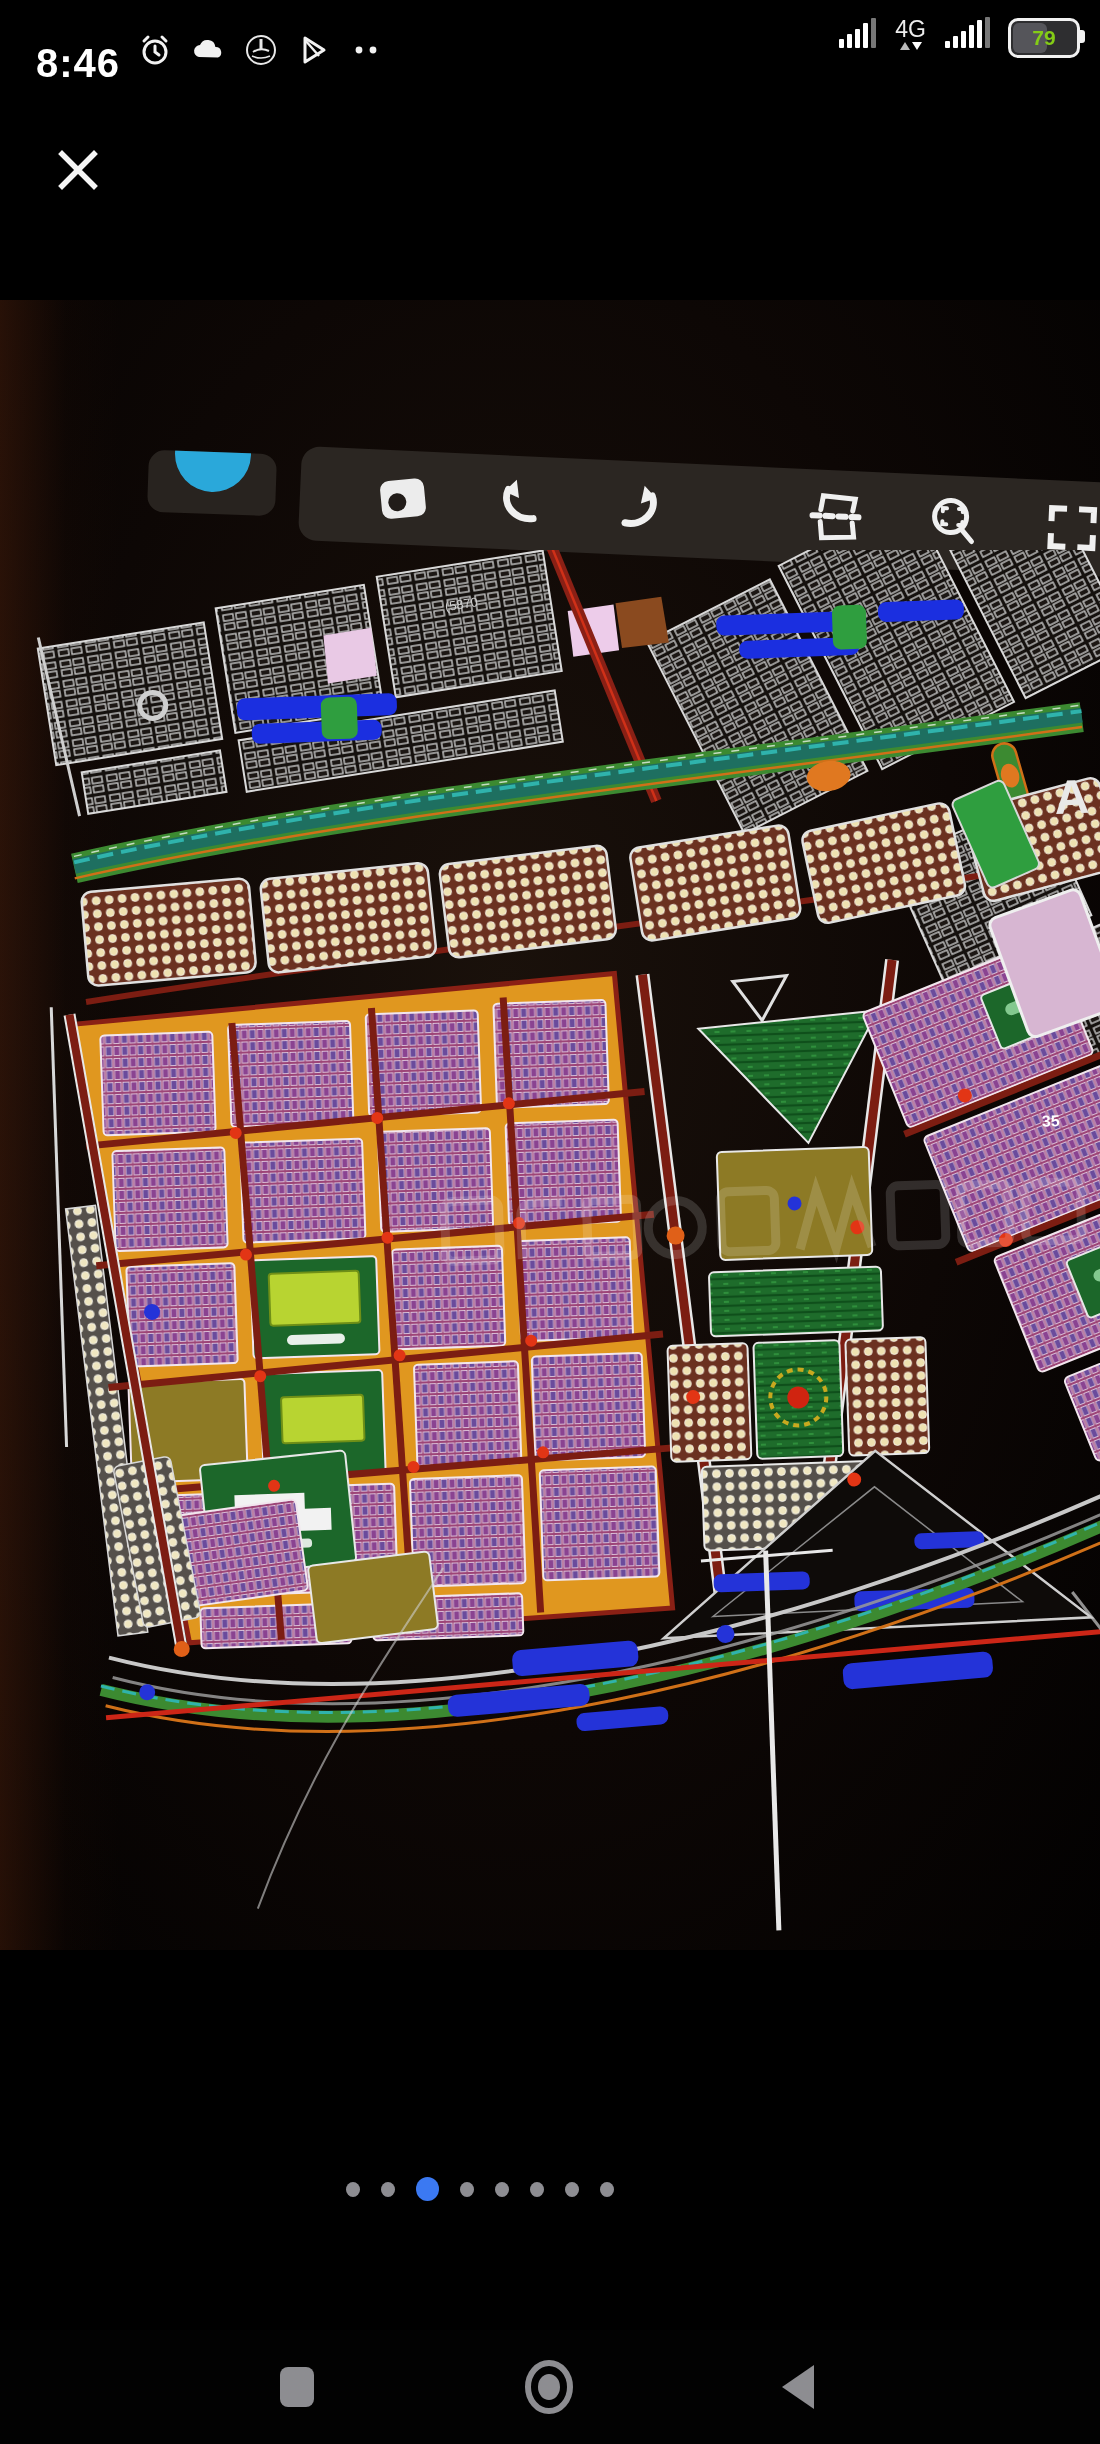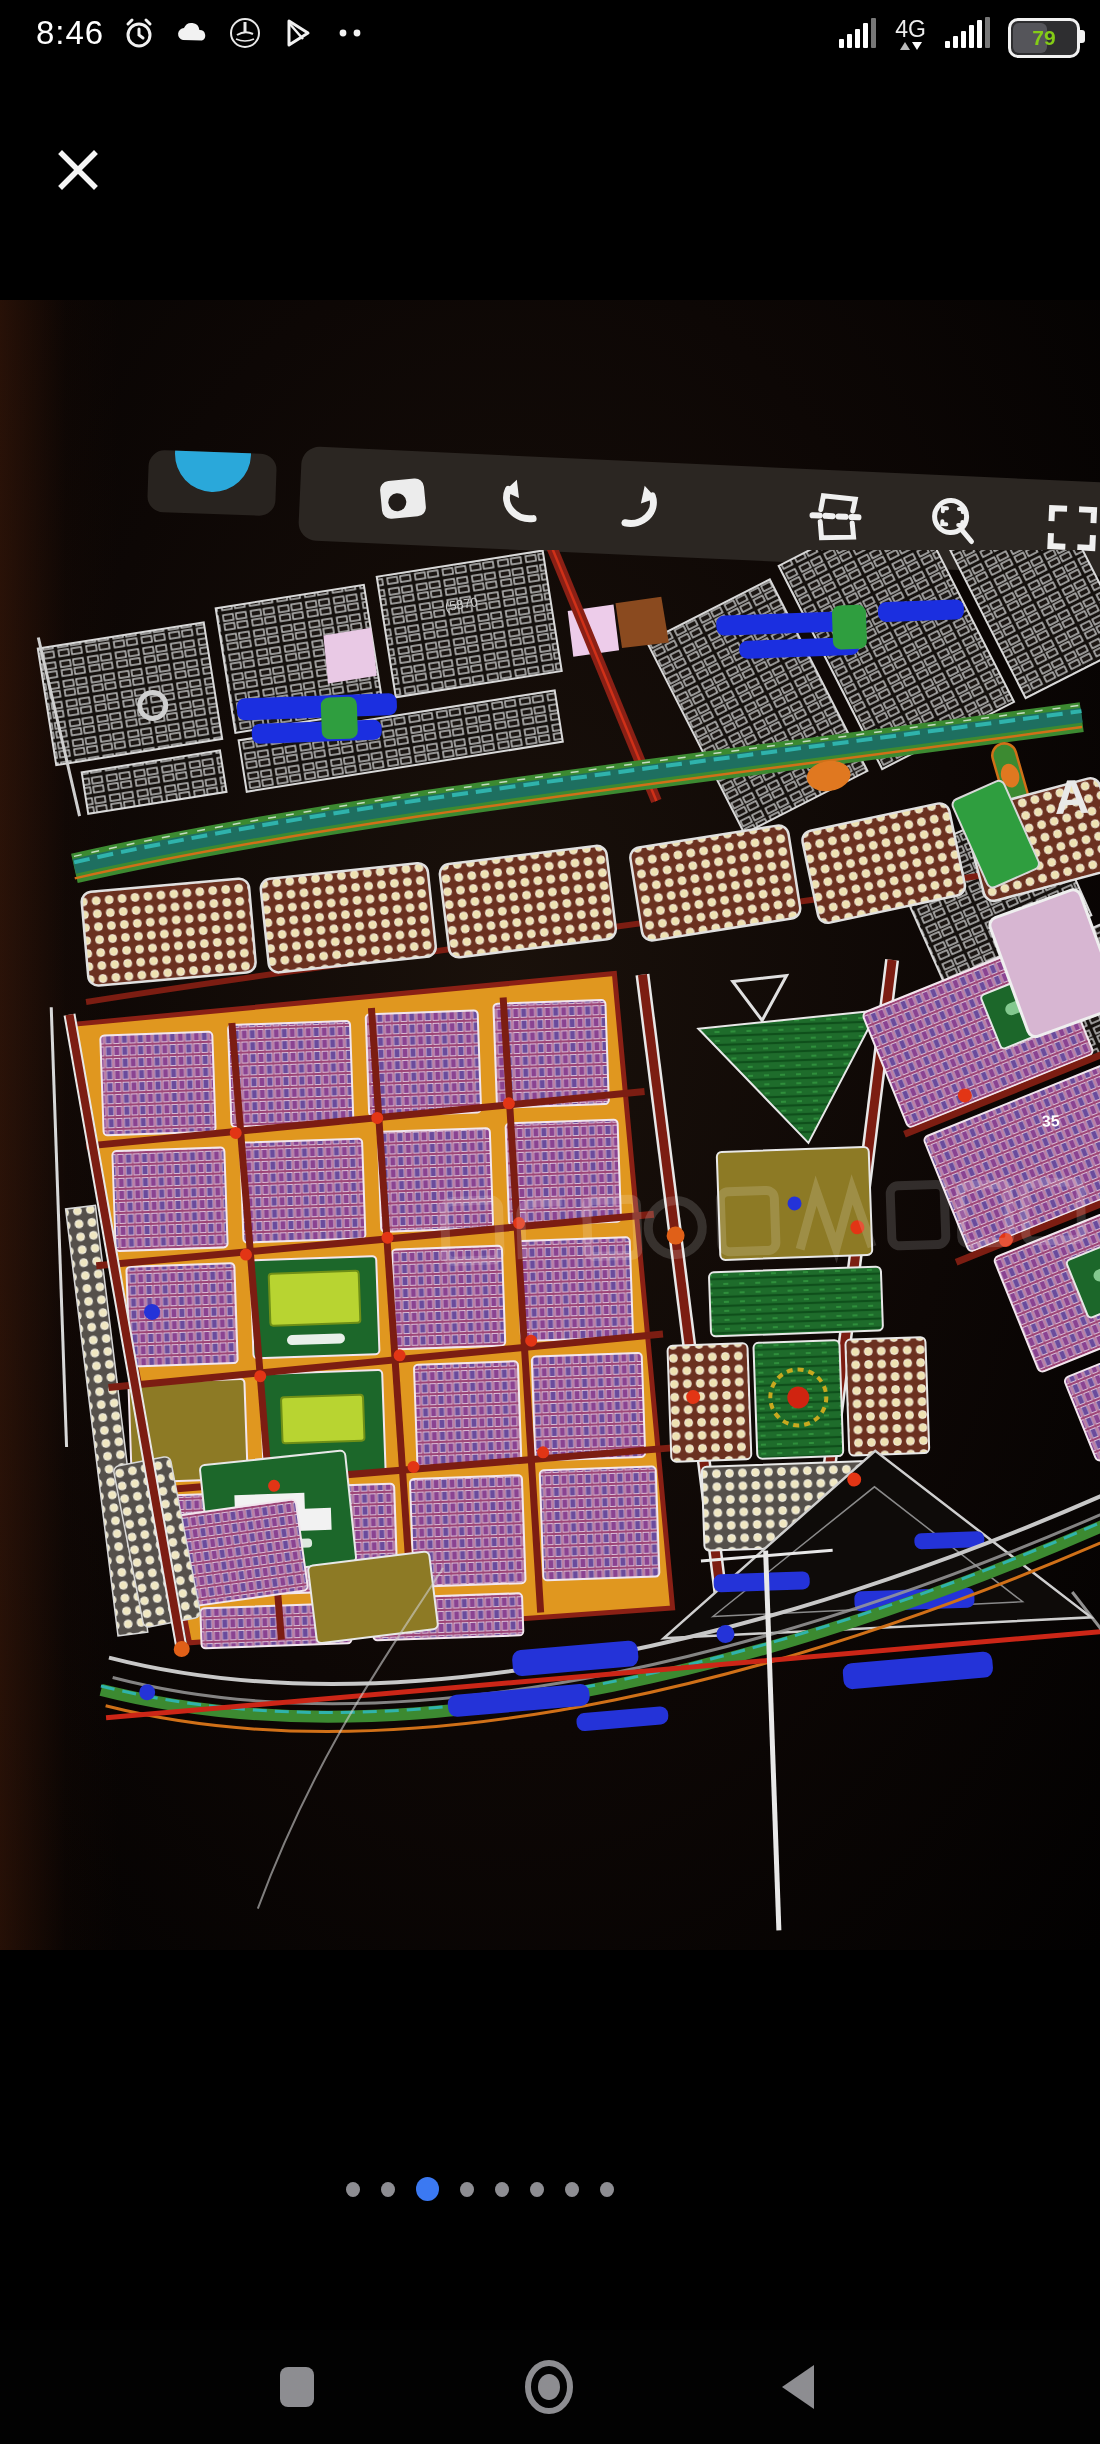--- a/index.html
+++ b/index.html
@@ -2,21 +2,21 @@
 <html><head>
 <meta charset="utf-8">
 <style>
   html,body{margin:0;padding:0;background:#000;}
   body{width:1100px;height:2444px;position:relative;overflow:hidden;
        font-family:"Liberation Sans",sans-serif;color:#fff;}
   .abs{position:absolute;}
   
   #status-bar{top:0;left:0;width:1100px;height:72px;}
   #sb-left{top:14px;left:36px;display:flex;align-items:center;gap:17px;}
-  #sb-time{font-size:33px;font-weight:400;letter-spacing:1px;}
+  #sb-time{font-size:40px;font-weight:700;letter-spacing:1px;margin-top:27px;}
   .sb-ic{width:36px;height:36px;display:flex;align-items:center;justify-content:center;}
   .sb-ic svg{display:block;}
   #sb-right{top:18px;right:20px;display:flex;align-items:flex-start;gap:18px;height:36px;}
   .sig{display:flex;align-items:flex-end;gap:3px;height:30px;}
   .sig i{display:block;width:5px;background:#fff;border-radius:1px;}
   .sig i.dim{background:#777;}
   #net-block{display:flex;flex-direction:column;align-items:center;line-height:1;margin:0 1px;}
   #net-label{font-size:23px;font-weight:400;color:#eee;}
   .net-arrows{display:flex;gap:2px;margin-top:1px;}
   .tri-up{width:0;height:0;border-left:5px solid transparent;border-right:5px solid transparent;border-bottom:8px solid #bbb;}

